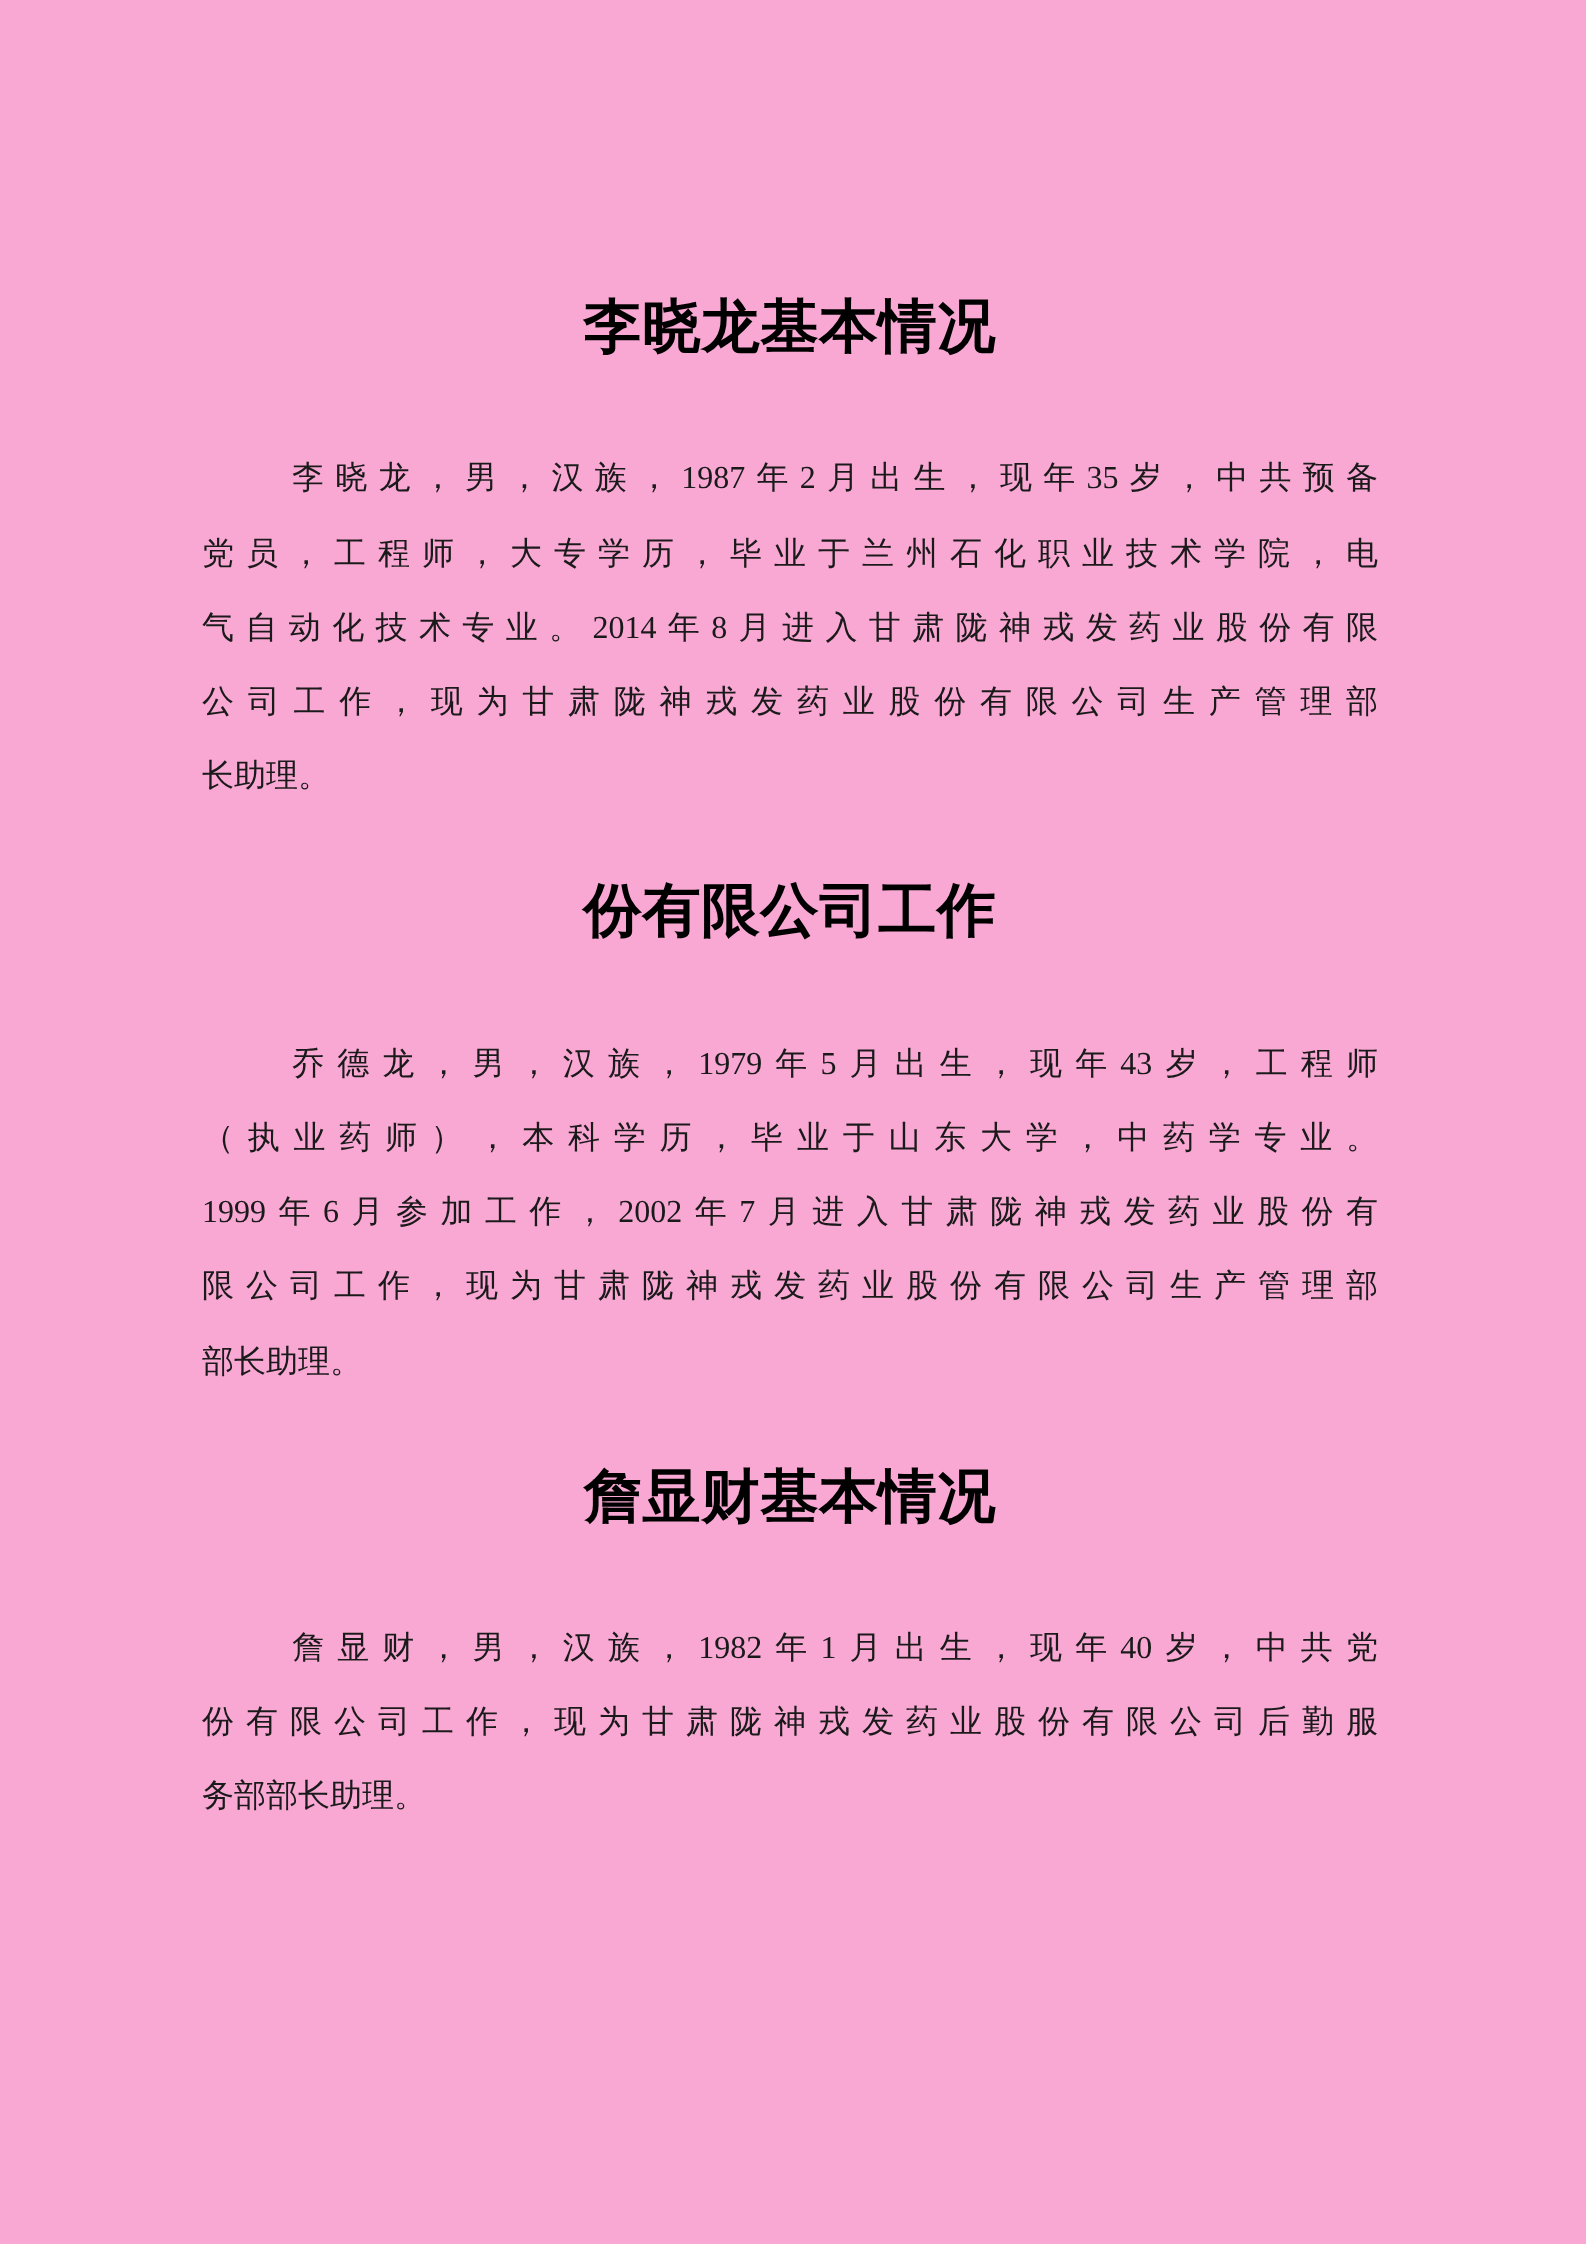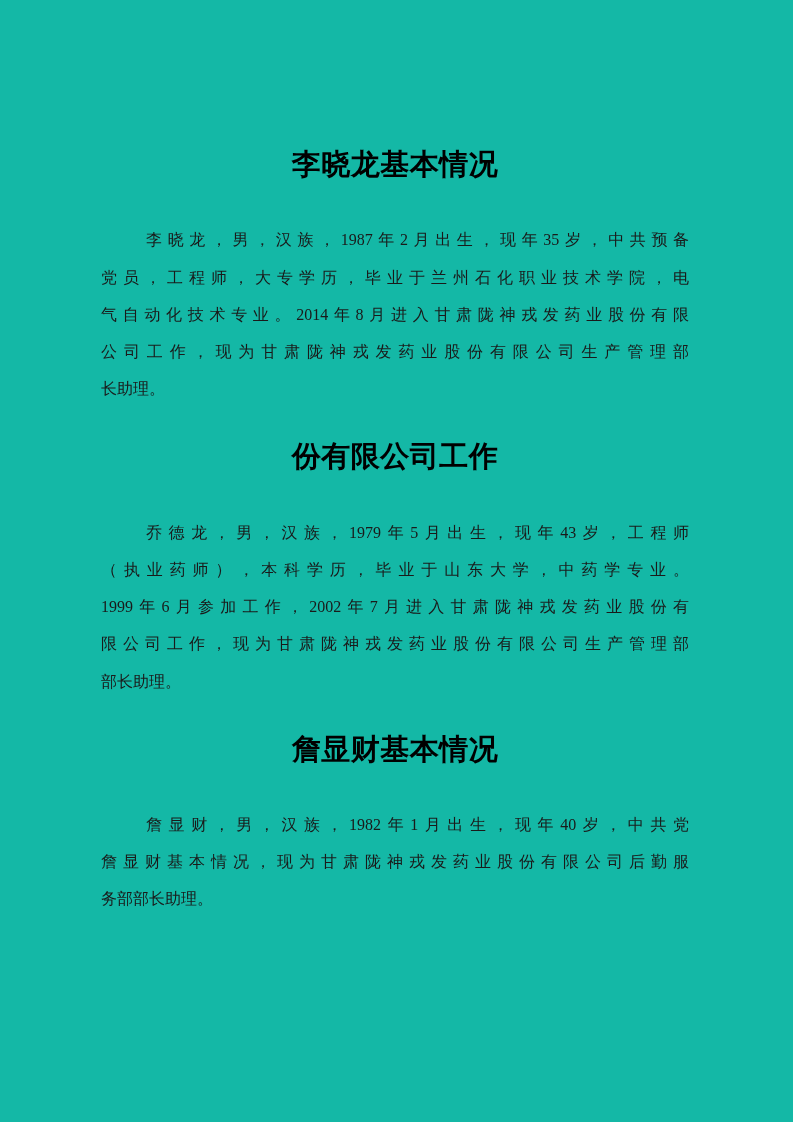--- a/index.html
+++ b/index.html
@@ -5,21 +5,21 @@
   html, body {
     margin: 0;
     padding: 0;
     background: #ffffff;
   }
   .page {
     position: relative;
     width: 793px;
     height: 1122px;
     box-sizing: border-box;
-    background: #14b8a6;
+    background: #f9a8d4;
     color: #000000;
     padding: 146px 104px 0 101px;
     overflow: hidden;
     font-family: "Liberation Serif", "DejaVu Serif", serif;
   }
   .section {
     margin: 0;
   }
   .section-title {
     font-family: "Liberation Sans", "DejaVu Sans", sans-serif;
@@ -79,18 +79,18 @@
       <div class="body-line">1999年6月参加工作，2002年7月进入甘肃陇神戎发药业股份有</div>
       <div class="body-line">限公司工作，现为甘肃陇神戎发药业股份有限公司生产管理部</div>
       <div class="body-line last">部长助理。</div>
     </div>
   </div>
 
   <div class="section">
     <h2 class="section-title">詹显财基本情况</h2>
     <div class="section-body">
       <div class="body-line first">詹显财，男，汉族，1982年1月出生，现年40岁，中共党</div>
-      <div class="body-line">詹显财基本情况，现为甘肃陇神戎发药业股份有限公司后勤服</div>
+      <div class="body-line">份有限公司工作，现为甘肃陇神戎发药业股份有限公司后勤服</div>
       <div class="body-line last">务部部长助理。</div>
     </div>
   </div>
 
 </div>
 
 </body></html>

